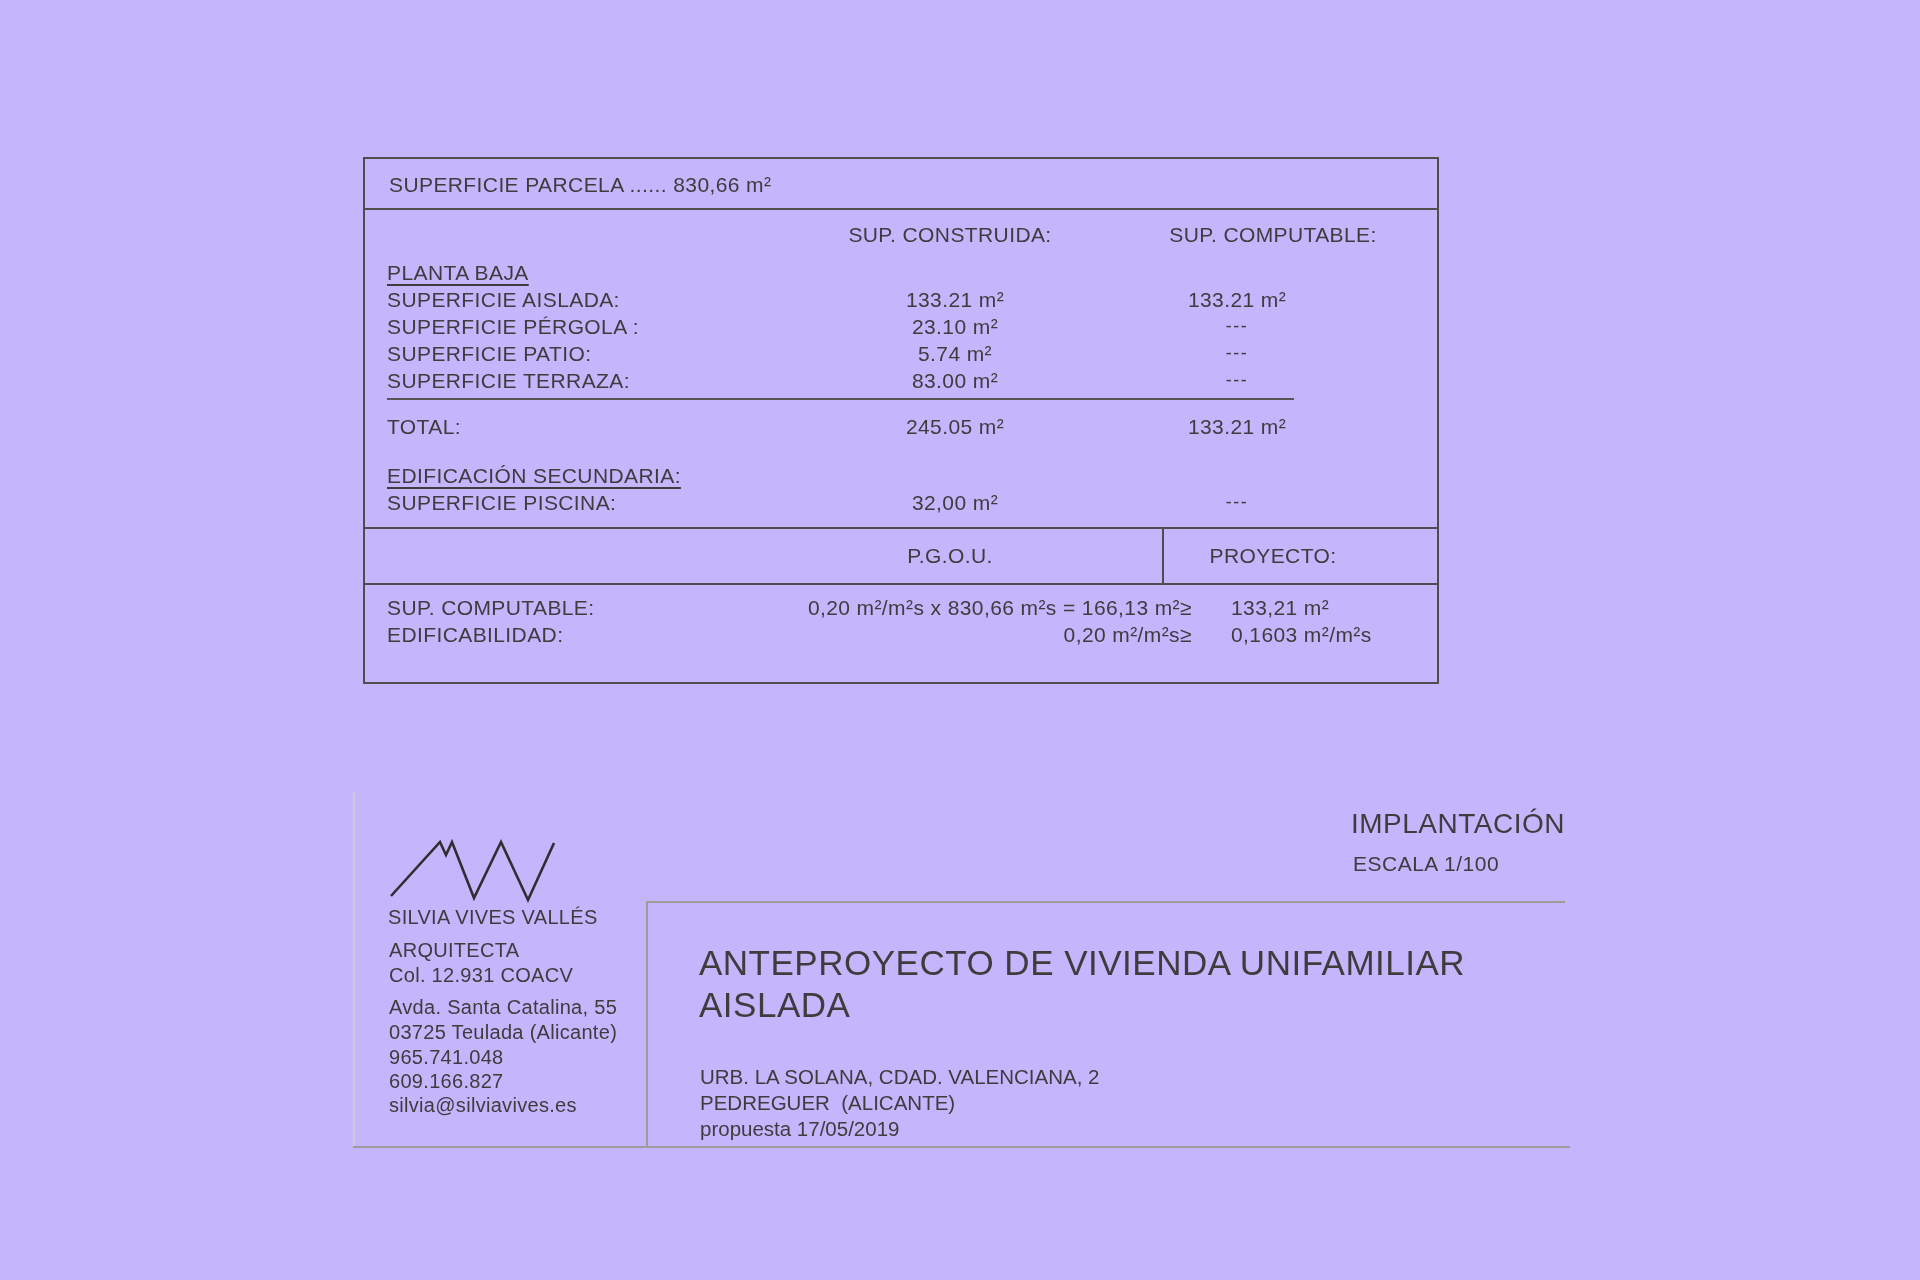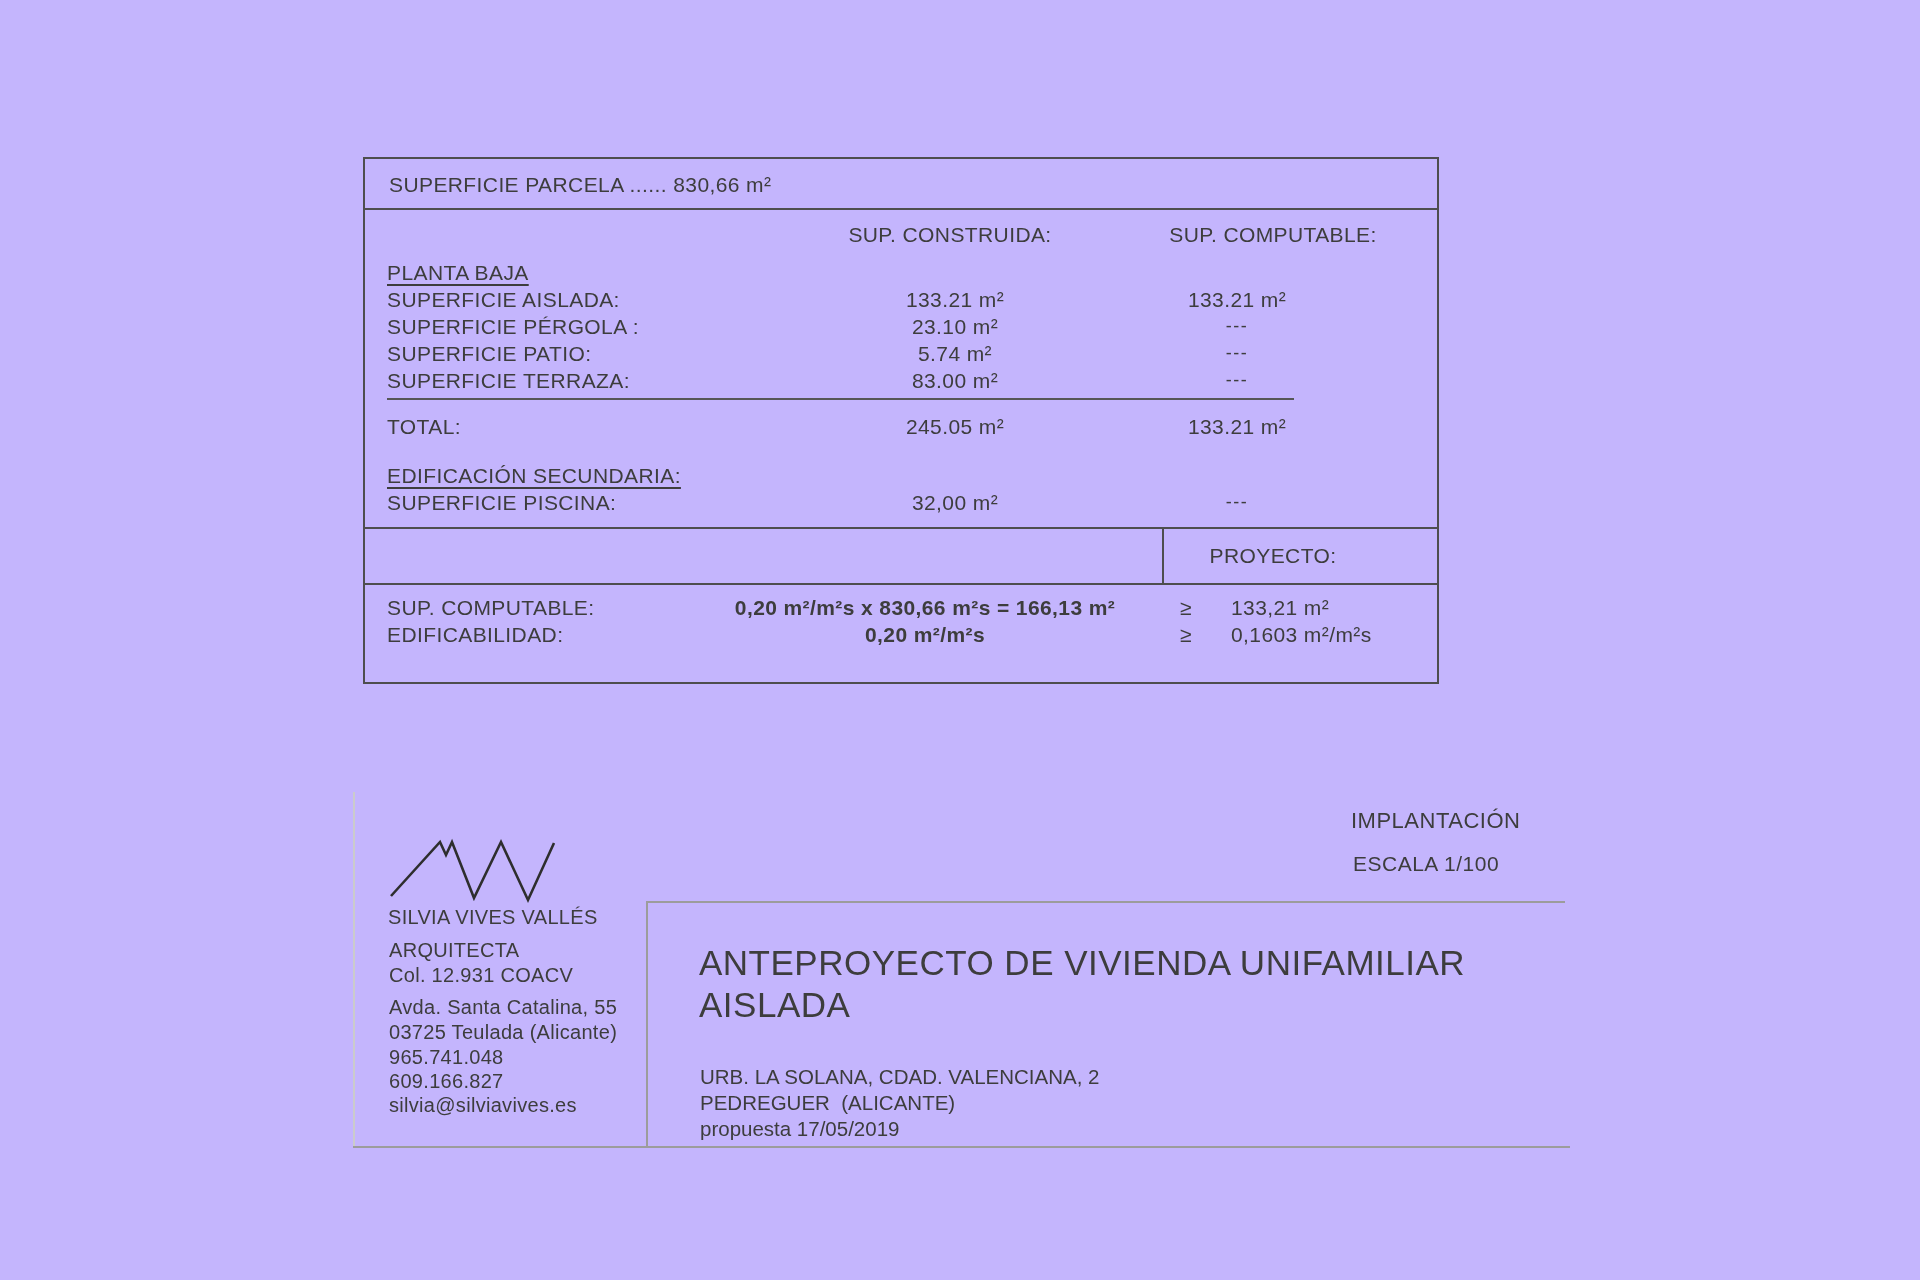--- a/index.html
+++ b/index.html
@@ -30,30 +30,30 @@
   .dash{font-size:18px;letter-spacing:1.5px;}
   .band{
     position:absolute;left:0;top:368px;width:100%;height:58px;
     border-top:2px solid #4e4e4e;border-bottom:2px solid #4e4e4e;box-sizing:border-box;
   }
   .band .bcell{position:absolute;top:0;height:54px;line-height:54px;text-align:center;}
   .band-vdiv{position:absolute;left:797px;top:0;width:2px;height:54px;background:#4e4e4e;}
   .pgou{left:465px;width:240px;}
   .proyecto{left:788px;width:240px;}
   .sum-lbl{left:22px;}
-  .sum-formula{left:305px;width:510px;text-align:center;font-weight:bold;}
+  .sum-formula{left:305px;width:510px;text-align:right;}
   .sum-op{left:808px;width:26px;text-align:center;}
   .sum-val{left:858px;margin-left:8px;}
   
   .gline{position:absolute;background:#9c9c9c;}
   .lline{position:absolute;background:#cbcbcb;}
   .arch{font-size:20px;letter-spacing:.3px;}
   .big-title{font-size:35px;line-height:42px;letter-spacing:.5px;white-space:pre;}
   .loc{font-size:20.5px;line-height:26px;}
-  .sheetinfo{font-size:22px;letter-spacing:.5px;}
+  .sheetinfo{font-size:28px;letter-spacing:.5px;}
 </style>
 </head>
 <body>
 
 <div id="canvas">
 
   <div class="area-table">
 
     <div class="parcel-row">
       <span>SUPERFICIE PARCELA ...... 830,66 m²</span>
@@ -86,20 +86,21 @@
     <div class="cell c2" style="top:254px">245.05 m²</div>
     <div class="cell c3" style="top:254px">133.21 m²</div>
 
     <div class="cell lbl underline" style="top:303px">EDIFICACIÓN SECUNDARIA:</div>
 
     <div class="cell lbl" style="top:330px">SUPERFICIE PISCINA:</div>
     <div class="cell c2" style="top:330px">32,00 m²</div>
     <div class="cell c3 dash" style="top:330px">---</div>
 
     <div class="band">
+      <div class="bcell pgou">P.G.O.U.</div>
       <div class="band-vdiv"></div>
       <div class="bcell proyecto">PROYECTO:</div>
     </div>
 
     <div class="cell sum-lbl" style="top:435px">SUP. COMPUTABLE:</div>
     <div class="cell sum-formula" style="top:435px">0,20 m²/m²s  x  830,66 m²s  =  166,13 m²</div>
     <div class="cell sum-op" style="top:435px">≥</div>
     <div class="cell sum-val" style="top:435px">133,21 m²</div>
 
     <div class="cell sum-lbl" style="top:462px">EDIFICABILIDAD:</div>

